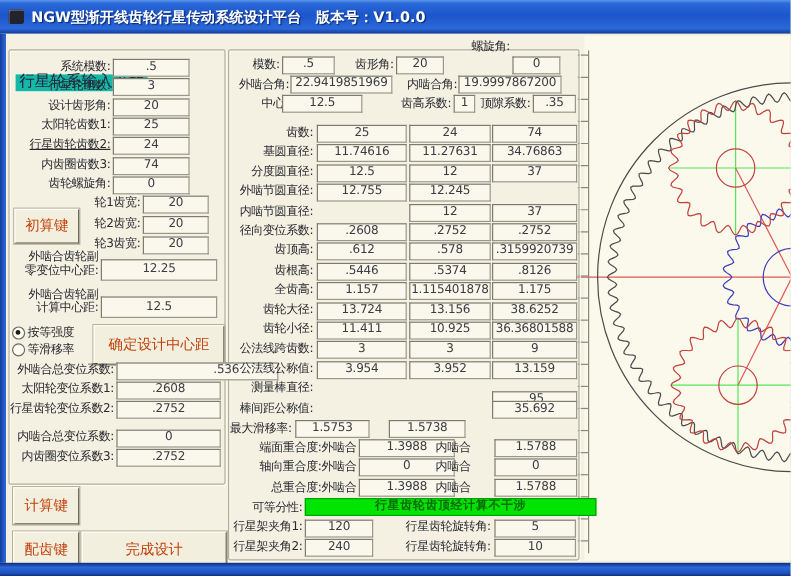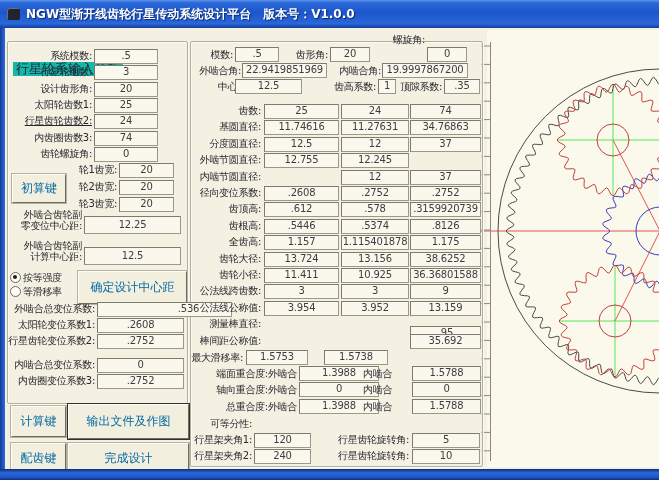--- a/index.html
+++ b/index.html
@@ -19,21 +19,21 @@
   .grp{position:absolute;border:1px solid #b2af9b;border-radius:2px;
     box-shadow:inset 1px 1px 0 #fdfcf4, 1px 1px 0 #fdfcf4;}
   .grp-title{position:absolute;background:#14b8a6;padding:0 3px;font-size:13px;color:#23233f;
     white-space:nowrap;line-height:14px;margin-top:28px;}
   .lbl{position:absolute;font-size:10px;color:#28282e;letter-spacing:-0.3px;white-space:nowrap;line-height:12px;}
   .r{text-align:right;}
   .tb{position:absolute;background:#faf8ec;border:1px solid #9a988b;border-top-color:#7d7b6e;border-left-color:#7d7b6e;
     font-size:10px;color:#3c3c42;text-align:center;line-height:12px;white-space:nowrap;overflow:hidden;
     letter-spacing:-0.2px;}
   .btn{position:absolute;background:#f2efdf;border:1px solid;border-color:#fffef6 #6f6d5f #6f6d5f #fffef6;
-    box-shadow:0 0 0 1px #b5b2a0;font-size:12px;color:#0369a1;display:flex;align-items:center;
+    box-shadow:0 0 0 1px #b5b2a0;font-size:12px;color:#c2410c;display:flex;align-items:center;
     justify-content:center;cursor:pointer;white-space:nowrap;letter-spacing:0;}
   .default-btn{box-shadow:0 0 0 1px #30302c;}
   .radio{position:absolute;width:9px;height:9px;border:1px solid #6d6b5e;border-radius:50%;background:#fefdf6;}
   .radio.checked::after{content:"";position:absolute;left:2px;top:2px;width:4px;height:4px;border-radius:50%;background:#1c1c1c;}
   .status{position:absolute;border:1px solid #00a400;color:#0b6b0b;font-size:10px;
     text-align:center;line-height:12px;white-space:nowrap;font-weight:bold;letter-spacing:0.5px;}
   svg{position:absolute;overflow:hidden;}
 </style>
 </head>
 <body>
@@ -99,21 +99,20 @@
   <div class="lbl r" style="left:0px;top:220px;width:82px;">零变位中心距:</div>
   <div class="tb" style="left:84px;top:216px;width:95px;height:16px;line-height:16px;">12.25</div>
 
   <div class="lbl r" style="left:0px;top:240px;width:82px;">外啮合齿轮副</div>
   <div class="lbl r" style="left:0px;top:251px;width:82px;">计算中心距:</div>
   <div class="tb" style="left:84px;top:247px;width:95px;height:16px;line-height:16px;">12.5</div>
 
   <div class="btn" style="left:78px;top:271px;width:107px;height:31px;">确定设计中心距</div>
 
   <div class="btn" style="left:11px;top:406px;width:53px;height:29px;">计算键</div>
-  <div class="btn default-btn" style="left:68px;top:404px;width:119px;height:33px;">输出文件及作图</div>
   <div class="btn" style="left:11px;top:443px;width:53px;height:29px;">配齿键</div>
   <div class="btn" style="left:68px;top:443px;width:119px;height:29px;">完成设计</div>
 
   <div class="grp" style="left:190px;top:41px;width:291px;height:424px;"></div>
 
   <div class="lbl r" style="left:203px;top:49px;width:30px;">模数:</div>
   <div class="tb" style="left:235px;top:47px;width:42px;height:13px;">.5</div>
   <div class="lbl r" style="left:285px;top:49px;width:43px;">齿形角:</div>
   <div class="tb" style="left:330px;top:47px;width:38px;height:13px;">20</div>
   <div class="lbl r" style="left:382px;top:34px;width:43px;">螺旋角:</div>
@@ -133,20 +132,21 @@
 
   <div id="table-rows"></div>
 
   <div class="lbl r" style="left:179px;top:352px;width:64px;">最大滑移率:</div>
   <div class="tb" style="left:246px;top:350px;width:60px;height:13px;">1.5753</div>
   <div class="tb" style="left:324px;top:350px;width:62px;height:13px;">1.5738</div>
 
   <div id="overlap-rows"></div>
 
   <div class="lbl r" style="left:193px;top:418px;width:59px;">可等分性:</div>
+  <div class="status" id="div-status" style="left: 254px; top: 415px; width: 241px; height: 13px; background: rgb(0, 228, 0);">行星齿轮齿顶经计算不干涉</div>
 
   <div id="carrier-rows"></div>
 
   <div class="bottombar"></div>
 <div class="lbl r" style="left: 4px; top: 50px; width: 88px;">系统模数:</div>
     <div class="tb" style="left: 94px; top: 49px; width: 62px; height: 13px;">.5</div>
     <div class="lbl r" style="left: 4px; top: 66.35px; width: 88px;">行星轮组数:</div>
     <div class="tb" style="left: 94px; top: 65.35px; width: 62px; height: 13px;">3</div>
     <div class="lbl r" style="left: 4px; top: 82.7px; width: 88px;">设计齿形角:</div>
     <div class="tb" style="left: 94px; top: 81.7px; width: 62px; height: 13px;">20</div>

